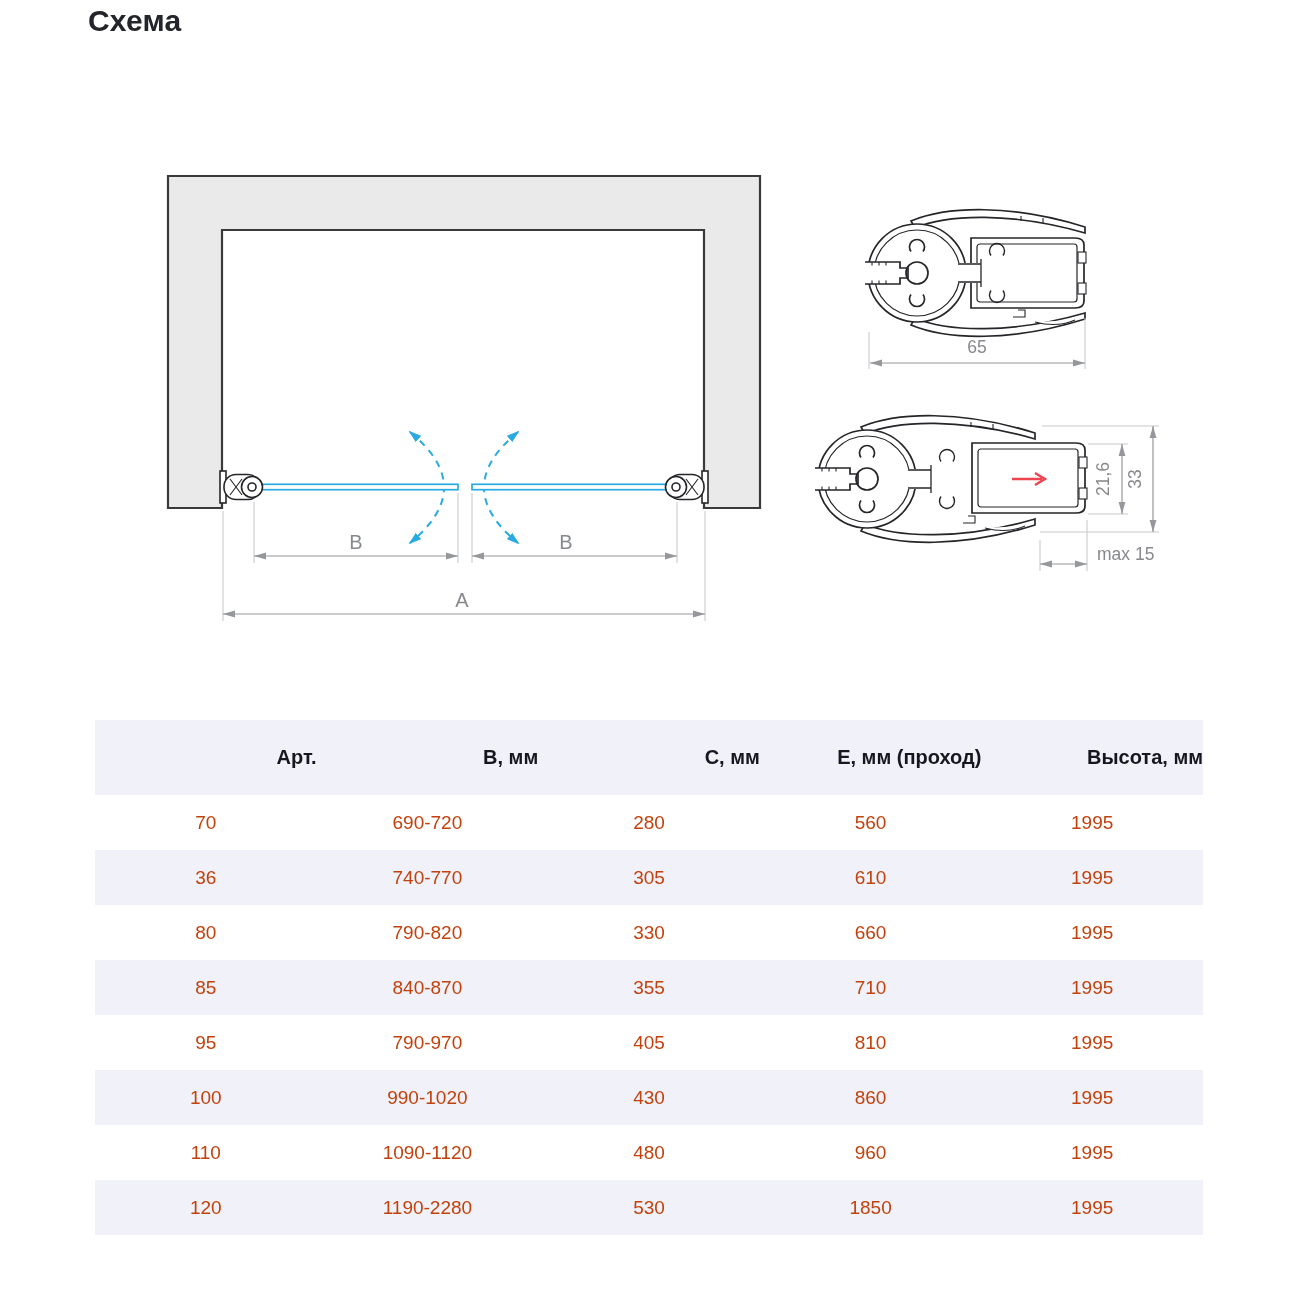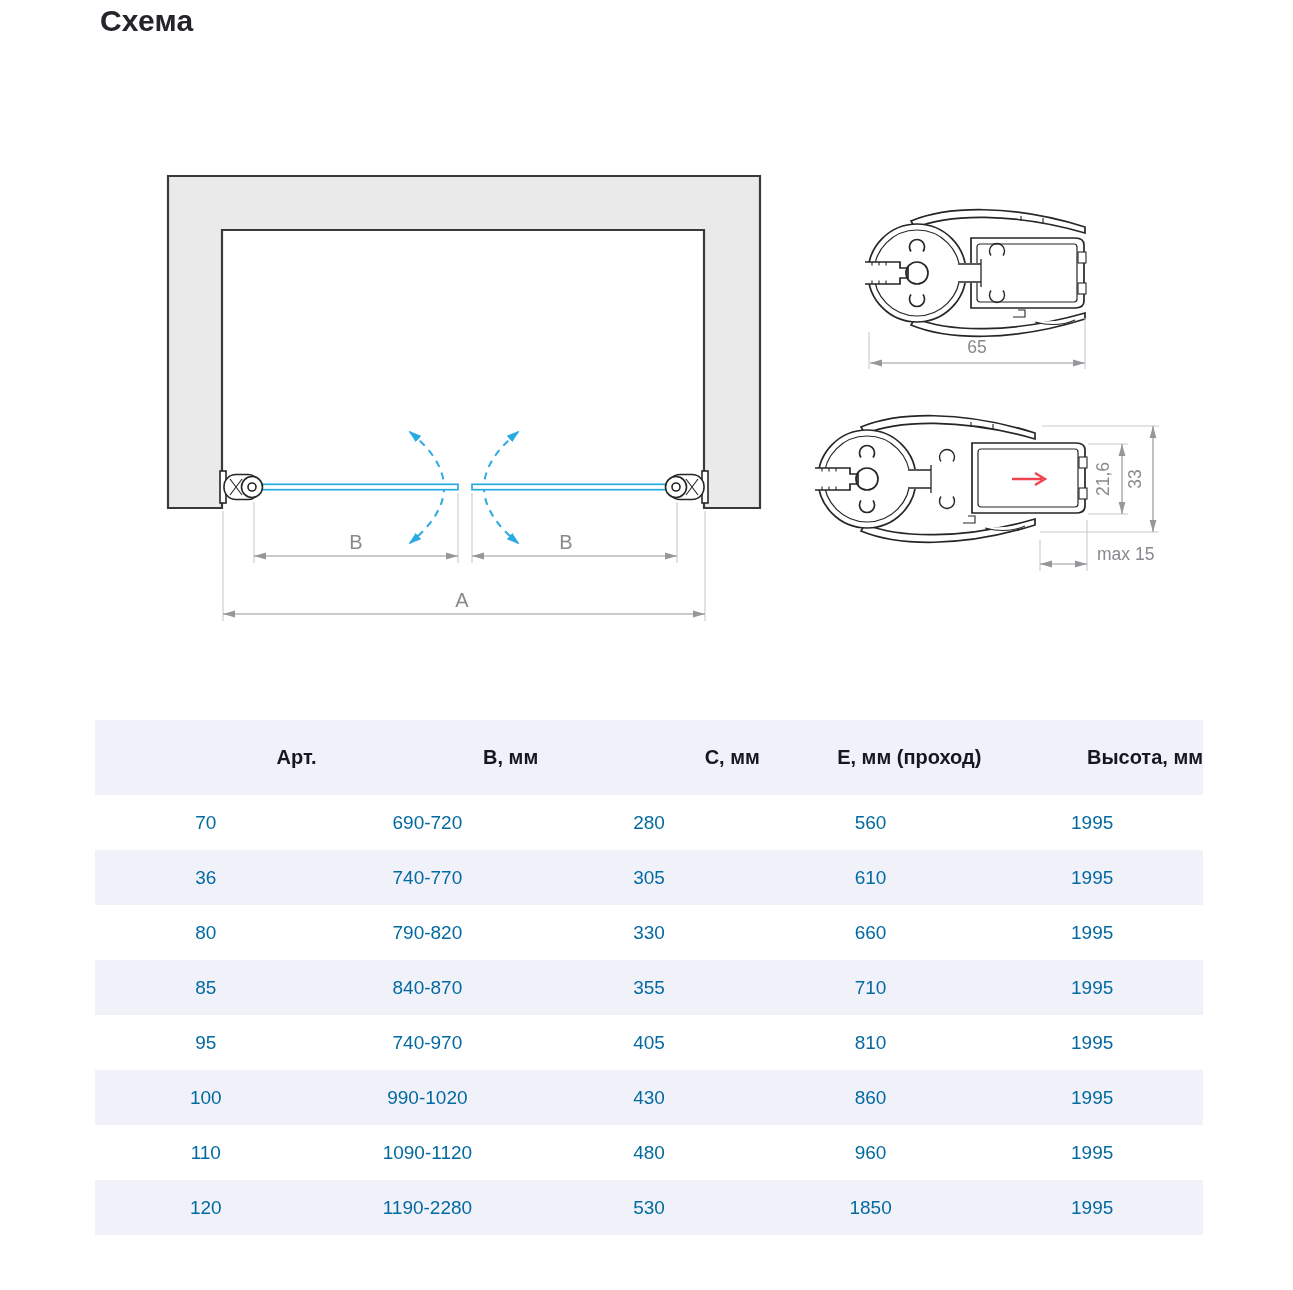--- a/index.html
+++ b/index.html
@@ -1,32 +1,32 @@
 <!DOCTYPE html>
 <html><head>
 <meta charset="utf-8">
 <style>
   html,body{margin:0;padding:0;background:#fff;}
   .page{position:relative;width:1293px;height:1290px;background:#fff;overflow:hidden;
         font-family:"Liberation Sans",sans-serif;}
-  .page-title{position:absolute;left:100px;top:4px;margin:0;font-size:30px;font-weight:700;
+  .page-title{position:absolute;left:88px;top:4px;margin:0;font-size:30px;font-weight:700;
         color:#24252b;letter-spacing:.2px;}
   .diagram-svg{position:absolute;left:0;top:0;width:1293px;height:700px;}
   .dim{stroke:#95979a;stroke-width:1.2;fill:none;}
   .ext{stroke:#c9cacc;stroke-width:1.1;fill:none;}
   .dim-text{fill:#87898d;font-size:17.5px;font-family:"Liberation Sans",sans-serif;}
   .dim-text-big{fill:#87898d;font-size:20px;font-family:"Liberation Sans",sans-serif;}
   .arc{stroke:#29ABE2;stroke-width:2;fill:none;stroke-dasharray:7 6;}
 
   
   .dim-table{position:absolute;left:95px;top:720px;width:1108px;border-collapse:collapse;
         table-layout:fixed;font-family:"Liberation Sans",sans-serif;}
   .dim-table th{height:75px;background:#F1F2F9;font-size:20px;font-weight:600;color:#17181f;
         text-align:right;vertical-align:middle;padding:0;}
-  .dim-table td{height:55px;font-size:19px;font-weight:400;color:#0369a1;text-align:center;
+  .dim-table td{height:55px;font-size:19px;font-weight:400;color:#c2410c;text-align:center;
         vertical-align:middle;padding:0;}
   .dim-table tbody tr:nth-child(even){background:#F1F2F9;}
   .dim-table tbody tr:nth-child(odd){background:#ffffff;}
 </style>
 </head>
 <body>
 
 <div class="page">
 
   <h1 class="page-title">Схема</h1>
@@ -163,21 +163,21 @@
         </tr>
         <tr>
           <td>85</td>
           <td>840-870</td>
           <td>355</td>
           <td>710</td>
           <td>1995</td>
         </tr>
         <tr>
           <td>95</td>
-          <td>740-970</td>
+          <td>790-970</td>
           <td>405</td>
           <td>810</td>
           <td>1995</td>
         </tr>
         <tr>
           <td>100</td>
           <td>990-1020</td>
           <td>430</td>
           <td>860</td>
           <td>1995</td>

